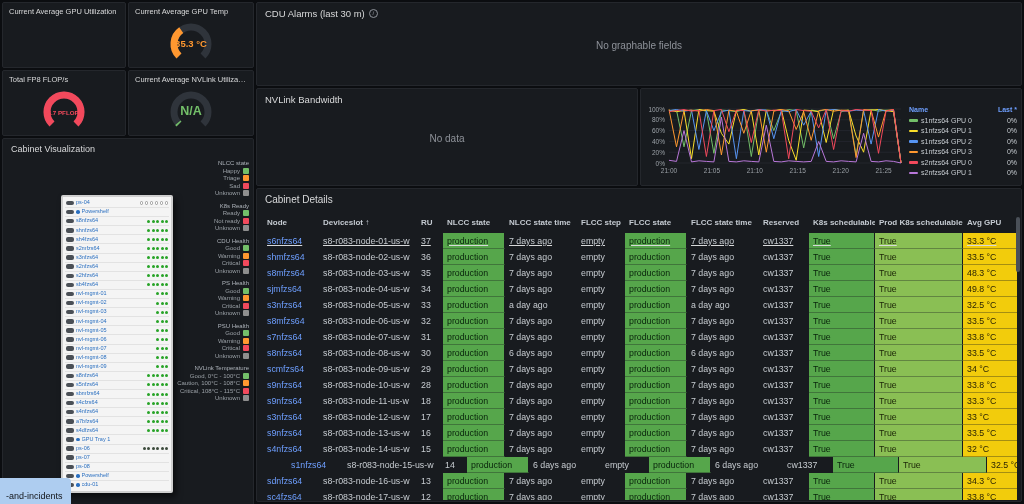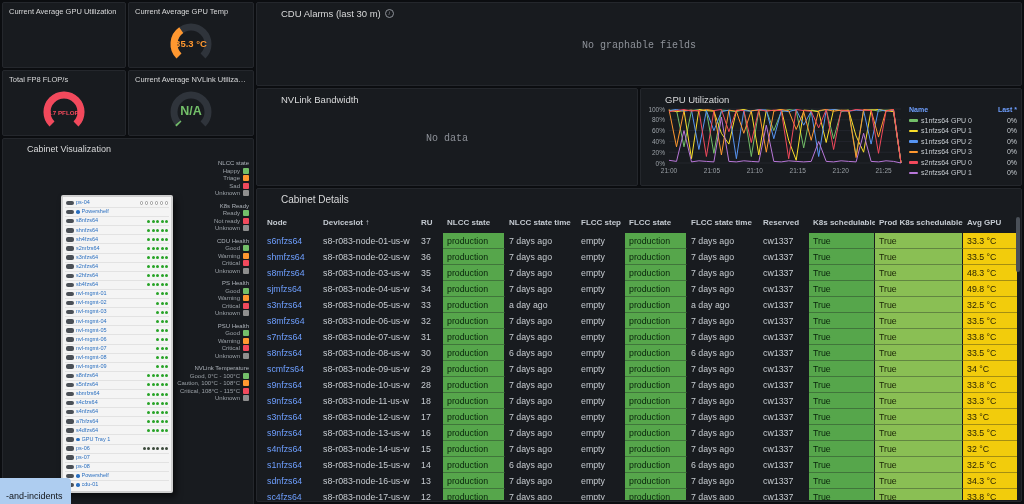--- a/index.html
+++ b/index.html
@@ -1,24 +1,24 @@
 <!DOCTYPE html>
 <html style="--c-green: #73bf69; --c-orange: #ff9830; --c-red: #f2495c; --c-gray: #8e8e8e; --c-link: #6e9fff; --c-cell-green: #56a64b; --c-cell-green-light: #8abf54; --c-cell-yellow: #f2cc0c;"><head>
 <meta charset="utf-8">
 <style>
   *{box-sizing:border-box;}
   html,body{margin:0;padding:0;}
   body{width:1024px;height:504px;background:#0b0d10;font-family:"Liberation Sans",sans-serif;position:relative;overflow:hidden;color:#d8d9da;}
   .panel{position:absolute;background:#181b1f;border:1px solid #24272c;border-radius:2px;}
-  .panel-title{font-size:9.5px;font-weight:500;color:#d8d9da;padding:5px 24px 0;display:flex;align-items:center;gap:4px;}
+  .panel-title{font-size:9.5px;font-weight:500;color:#d8d9da;padding:5px 8px 0;display:flex;align-items:center;gap:4px;}
   .panel-title.small{font-size:7.5px;padding:4px 6px 0;}
   .pt-text{white-space:nowrap;overflow:hidden;text-overflow:ellipsis;min-width:0;flex:0 1 auto;}
   .info-icon{width:9px;height:9px;border:1px solid #8e9299;border-radius:50%;color:#8e9299;font-size:6px;line-height:7px;text-align:center;flex:none;font-style:italic;}
   .gauge-slot{display:flex;justify-content:center;align-items:center;height:calc(100% - 14px);}
-  .empty-msg{position:absolute;left:0;right:0;top:50%;transform:translateY(-40%);text-align:center;color:#8e9299;font-size:10px;font-family:Liberation Mono, monospace;}
+  .empty-msg{position:absolute;left:0;right:0;top:50%;transform:translateY(-40%);text-align:center;color:#8e9299;font-size:10px;}
 
   
   .rack{position:absolute;left:58px;top:56px;width:112px;height:298px;background:#f4f4f4;border:2px solid #cfcfcf;border-radius:2px;box-shadow:3px 4px 6px rgba(0,0,0,.55);display:flex;flex-direction:column;padding:2px;}
   .rack-row{flex:1;display:flex;align-items:center;gap:2px;border-bottom:1px solid #e2e2e2;min-height:0;padding:0 1px;}
   .rack-row:last-child{border-bottom:none;}
   .rack-pill{width:8px;height:4.5px;background:#4a4f55;border-radius:2px;flex:none;}
   .rack-bullet{width:3.5px;height:3.5px;border-radius:50%;background:#2a6fc0;flex:none;}
   .rack-name{font-size:5.5px;color:#2a6fc0;white-space:nowrap;overflow:hidden;flex:1;line-height:1;}
   .rack-dots{display:flex;gap:1.5px;flex:none;align-items:center;}
   .rack-dot{width:3px;height:3px;border-radius:50%;}
@@ -520,23 +520,20 @@
 </section>
 
 <section class="panel" style="left:256px;top:88px;width:382px;height:98px">
   <div class="panel-title">
       <span class="pt-text">NVLink Bandwidth</span>
     </div>
   <div class="empty-msg">No data</div>
 </section>
 
 <section class="panel" style="left:640px;top:88px;width:382px;height:98px">
-  <div class="panel-title">
-      <span class="pt-text">GPU Utilization</span>
-    </div>
   <div class="chart-plot"><svg width="264" height="72">
         <line x1="26" y1="58" x2="258" y2="58" stroke="#23262d" stroke-width="1"></line>
         <text x="22" y="60.5" text-anchor="end" fill="#9aa0a6" font-size="6.5">0%</text>
         <line x1="26" y1="47.2" x2="258" y2="47.2" stroke="#23262d" stroke-width="1"></line>
         <text x="22" y="49.7" text-anchor="end" fill="#9aa0a6" font-size="6.5">20%</text>
         <line x1="26" y1="36.4" x2="258" y2="36.4" stroke="#23262d" stroke-width="1"></line>
         <text x="22" y="38.9" text-anchor="end" fill="#9aa0a6" font-size="6.5">40%</text>
         <line x1="26" y1="25.6" x2="258" y2="25.6" stroke="#23262d" stroke-width="1"></line>
         <text x="22" y="28.1" text-anchor="end" fill="#9aa0a6" font-size="6.5">60%</text>
         <line x1="26" y1="14.799999999999997" x2="258" y2="14.799999999999997" stroke="#23262d" stroke-width="1"></line>
@@ -606,21 +603,21 @@
         <div class="cd-cell">NLCC state</div>
         <div class="cd-cell">NLCC state time</div>
         <div class="cd-cell">FLCC step</div>
         <div class="cd-cell">FLCC state</div>
         <div class="cd-cell">FLCC state time</div>
         <div class="cd-cell">Reserved</div>
         <div class="cd-cell">K8s schedulable</div>
         <div class="cd-cell">Prod K8s schedulable</div>
         <div class="cd-cell">Avg GPU</div>
       </div>
-      <div class="cd-row" style="grid-template-columns: 56px 98px 26px 62px 72px 48px 62px 72px 50px 66px 88px 54px;">
+      <div class="cd-row" style="grid-template-columns: 56px 98px 26px 62px 72px 48px 62px 72px 50px 66px 88px 54px; text-decoration: underline;">
         <div class="cd-cell c-link">s6nfzs64</div>
         <div class="cd-cell ">s8-r083-node-01-us-w</div>
         <div class="cd-cell ">37</div>
         <div class="cd-cell c-green">production</div>
         <div class="cd-cell ">7 days ago</div>
         <div class="cd-cell ">empty</div>
         <div class="cd-cell c-green">production</div>
         <div class="cd-cell ">7 days ago</div>
         <div class="cd-cell ">cw1337</div>
         <div class="cd-cell c-green">True</div>
@@ -802,21 +799,21 @@
         <div class="cd-cell c-green">production</div>
         <div class="cd-cell ">7 days ago</div>
         <div class="cd-cell ">empty</div>
         <div class="cd-cell c-green">production</div>
         <div class="cd-cell ">7 days ago</div>
         <div class="cd-cell ">cw1337</div>
         <div class="cd-cell c-green">True</div>
         <div class="cd-cell c-green2">True</div>
         <div class="cd-cell c-yellow">32 °C</div>
       </div>
-      <div class="cd-row" style="grid-template-columns: 56px 98px 26px 62px 72px 48px 62px 72px 50px 66px 88px 54px;">
+      <div class="cd-row" style="grid-template-columns: 56px 98px 26px 62px 72px 48px 62px 72px 50px 66px 88px 54px; margin-left: 24px;">
         <div class="cd-cell c-link">s1nfzs64</div>
         <div class="cd-cell ">s8-r083-node-15-us-w</div>
         <div class="cd-cell ">14</div>
         <div class="cd-cell c-green">production</div>
         <div class="cd-cell ">6 days ago</div>
         <div class="cd-cell ">empty</div>
         <div class="cd-cell c-green">production</div>
         <div class="cd-cell ">6 days ago</div>
         <div class="cd-cell ">cw1337</div>
         <div class="cd-cell c-green">True</div>

